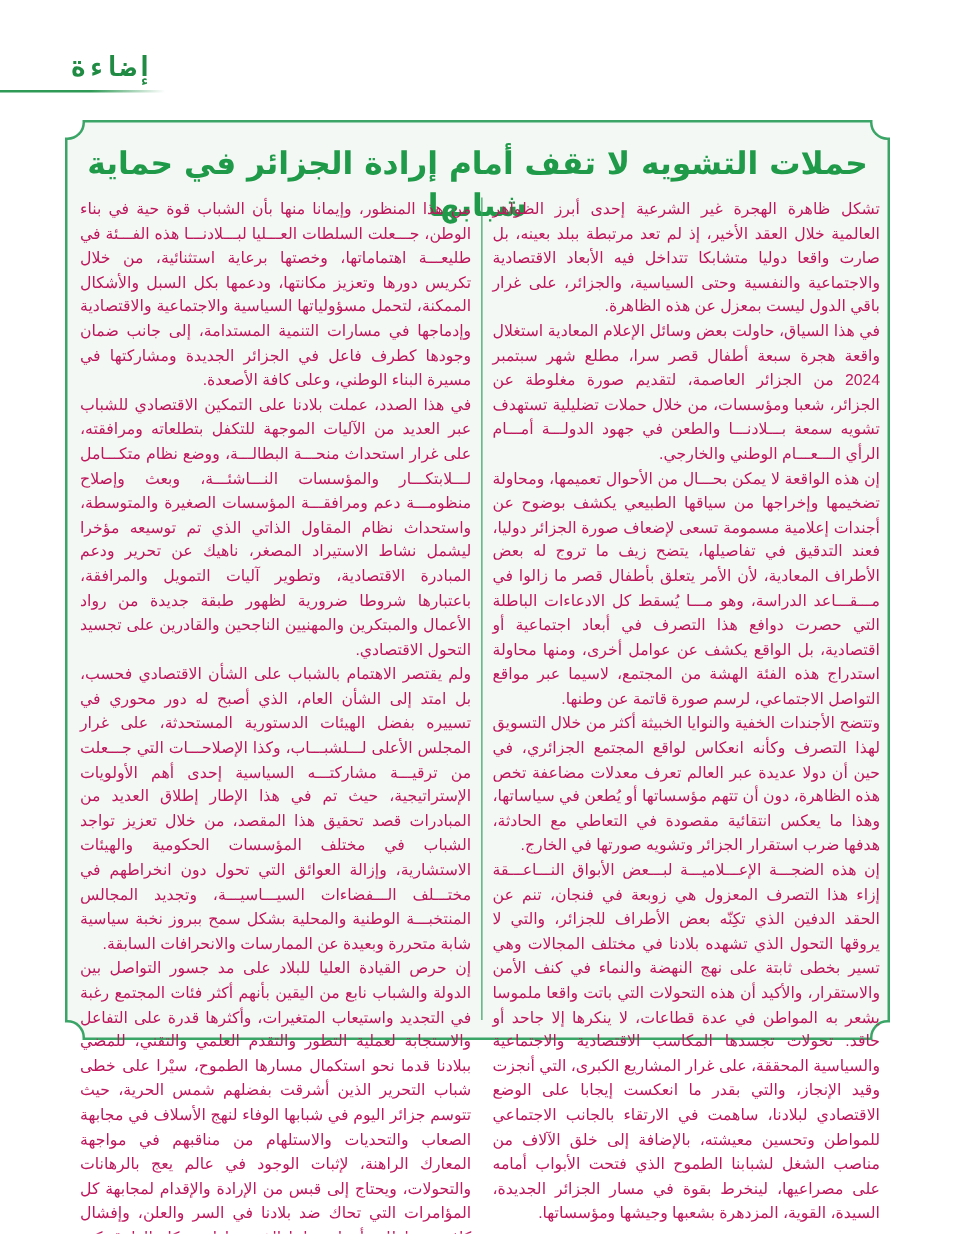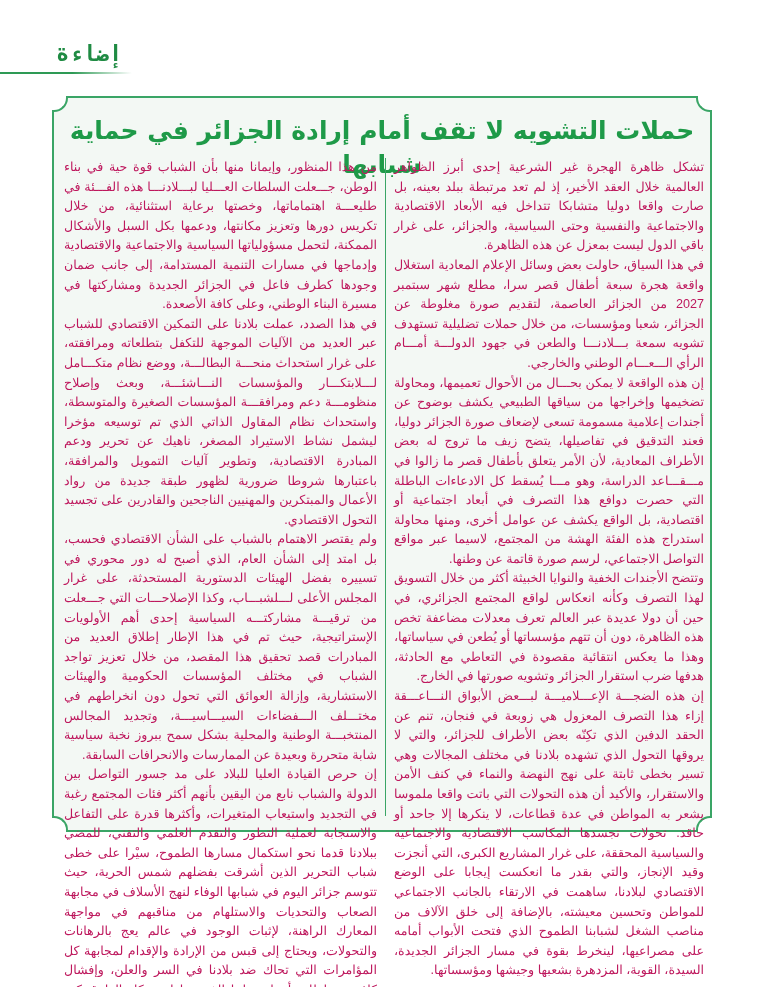--- a/index.html
+++ b/index.html
@@ -66,21 +66,21 @@
   <div class="corner tl"></div>
   <div class="corner tr"></div>
   <div class="corner bl"></div>
   <div class="corner br"></div>
 
   <h1 class="article-title">حملات التشويه لا تقف أمام إرادة الجزائر في حماية شبابها</h1>
 
   <div class="columns">
     <div class="col right">
       <p>تشكل ظاهرة الهجرة غير الشرعية إحدى أبرز الظواهر العالمية خلال العقد الأخير، إذ لم تعد مرتبطة ببلد بعينه، بل صارت واقعا دوليا متشابكا تتداخل فيه الأبعاد الاقتصادية والاجتماعية والنفسية وحتى السياسية، والجزائر، على غرار باقي الدول ليست بمعزل عن هذه الظاهرة.</p>
-      <p>في هذا السياق، حاولت بعض وسائل الإعلام المعادية استغلال واقعة هجرة سبعة أطفال قصر سرا، مطلع شهر سبتمبر 2027 من الجزائر العاصمة، لتقديم صورة مغلوطة عن الجزائر، شعبا ومؤسسات، من خلال حملات تضليلية تستهدف تشويه سمعة بـــلادنـــا والطعن في جهود الدولـــة أمـــام الرأي الـــعـــام الوطني والخارجي.</p>
+      <p>في هذا السياق، حاولت بعض وسائل الإعلام المعادية استغلال واقعة هجرة سبعة أطفال قصر سرا، مطلع شهر سبتمبر 2024 من الجزائر العاصمة، لتقديم صورة مغلوطة عن الجزائر، شعبا ومؤسسات، من خلال حملات تضليلية تستهدف تشويه سمعة بـــلادنـــا والطعن في جهود الدولـــة أمـــام الرأي الـــعـــام الوطني والخارجي.</p>
       <p>إن هذه الواقعة لا يمكن بحـــال من الأحوال تعميمها، ومحاولة تضخيمها وإخراجها من سياقها الطبيعي يكشف بوضوح عن أجندات إعلامية مسمومة تسعى لإضعاف صورة الجزائر دوليا، فعند التدقيق في تفاصيلها، يتضح زيف ما تروج له بعض الأطراف المعادية، لأن الأمر يتعلق بأطفال قصر ما زالوا في مـــقـــاعد الدراسة، وهو مـــا يُسقط كل الادعاءات الباطلة التي حصرت دوافع هذا التصرف في أبعاد اجتماعية أو اقتصادية، بل الواقع يكشف عن عوامل أخرى، ومنها محاولة استدراج هذه الفئة الهشة من المجتمع، لاسيما عبر مواقع التواصل الاجتماعي، لرسم صورة قاتمة عن وطنها.</p>
       <p>وتتضح الأجندات الخفية والنوايا الخبيثة أكثر من خلال التسويق لهذا التصرف وكأنه انعكاس لواقع المجتمع الجزائري، في حين أن دولا عديدة عبر العالم تعرف معدلات مضاعفة تخص هذه الظاهرة، دون أن تتهم مؤسساتها أو يُطعن في سياساتها، وهذا ما يعكس انتقائية مقصودة في التعاطي مع الحادثة، هدفها ضرب استقرار الجزائر وتشويه صورتها في الخارج.</p>
       <p>إن هذه الضجـــة الإعـــلاميـــة لبـــعض الأبواق النـــاعـــقة إزاء هذا التصرف المعزول هي زوبعة في فنجان، تنم عن الحقد الدفين الذي تكِنّه بعض الأطراف للجزائر، والتي لا يروقها التحول الذي تشهده بلادنا في مختلف المجالات وهي تسير بخطى ثابتة على نهج النهضة والنماء في كنف الأمن والاستقرار، والأكيد أن هذه التحولات التي باتت واقعا ملموسا يشعر به المواطن في عدة قطاعات، لا ينكرها إلا جاحد أو حاقد. تحولات تجسدها المكاسب الاقتصادية والاجتماعية والسياسية المحققة، على غرار المشاريع الكبرى، التي أنجزت وقيد الإنجاز، والتي بقدر ما انعكست إيجابا على الوضع الاقتصادي لبلادنا، ساهمت في الارتقاء بالجانب الاجتماعي للمواطن وتحسين معيشته، بالإضافة إلى خلق الآلاف من مناصب الشغل لشبابنا الطموح الذي فتحت الأبواب أمامه على مصراعيها، لينخرط بقوة في مسار الجزائر الجديدة، السيدة، القوية، المزدهرة بشعبها وجيشها ومؤسساتها.</p>
     </div>
     <div class="col left">
       <p>من هذا المنظور، وإيمانا منها بأن الشباب قوة حية في بناء الوطن، جـــعلت السلطات العـــليا لبـــلادنـــا هذه الفـــئة في طليعـــة اهتماماتها، وخصتها برعاية استثنائية، من خلال تكريس دورها وتعزيز مكانتها، ودعمها بكل السبل والأشكال الممكنة، لتحمل مسؤولياتها السياسية والاجتماعية والاقتصادية وإدماجها في مسارات التنمية المستدامة، إلى جانب ضمان وجودها كطرف فاعل في الجزائر الجديدة ومشاركتها في مسيرة البناء الوطني، وعلى كافة الأصعدة.</p>
       <p>في هذا الصدد، عملت بلادنا على التمكين الاقتصادي للشباب عبر العديد من الآليات الموجهة للتكفل بتطلعاته ومرافقته، على غرار استحداث منحـــة البطالـــة، ووضع نظام متكـــامل لـــلابتكـــار والمؤسسات النـــاشئـــة، وبعث وإصلاح منظومـــة دعم ومرافقـــة المؤسسات الصغيرة والمتوسطة، واستحداث نظام المقاول الذاتي الذي تم توسيعه مؤخرا ليشمل نشاط الاستيراد المصغر، ناهيك عن تحرير ودعم المبادرة الاقتصادية، وتطوير آليات التمويل والمرافقة، باعتبارها شروطا ضرورية لظهور طبقة جديدة من رواد الأعمال والمبتكرين والمهنيين الناجحين والقادرين على تجسيد التحول الاقتصادي.</p>
       <p>ولم يقتصر الاهتمام بالشباب على الشأن الاقتصادي فحسب، بل امتد إلى الشأن العام، الذي أصبح له دور محوري في تسييره بفضل الهيئات الدستورية المستحدثة، على غرار المجلس الأعلى لـــلشبـــاب، وكذا الإصلاحـــات التي جـــعلت من ترقيـــة مشاركتـــه السياسية إحدى أهم الأولويات الإستراتيجية، حيث تم في هذا الإطار إطلاق العديد من المبادرات قصد تحقيق هذا المقصد، من خلال تعزيز تواجد الشباب في مختلف المؤسسات الحكومية والهيئات الاستشارية، وإزالة العوائق التي تحول دون انخراطهم في مختـــلف الـــفضاءات السيـــاسيـــة، وتجديد المجالس المنتخبـــة الوطنية والمحلية بشكل سمح ببروز نخبة سياسية شابة متحررة وبعيدة عن الممارسات والانحرافات السابقة.</p>
       <p><span>إن حرص القيادة العليا للبلاد على مد جسور التواصل بين الدولة والشباب نابع من اليقين بأنهم أكثر فئات المجتمع رغبة في التجديد واستيعاب المتغيرات، وأكثرها قدرة على التفاعل والاستجابة لعملية التطور والتقدم العلمي والتقني، للمضي ببلادنا قدما نحو استكمال مسارها الطموح، سيْرا على خطى شباب التحرير الذين أشرقت بفضلهم شمس الحرية، حيث تتوسم جزائر اليوم في شبابها الوفاء لنهج الأسلاف في مجابهة الصعاب والتحديات والاستلهام من مناقبهم في مواجهة المعارك الراهنة، لإثبات الوجود في عالم يعج بالرهانات والتحولات، ويحتاج إلى قبس من الإرادة والإقدام لمجابهة كل المؤامرات التي تحاك ضد بلادنا في السر والعلن، وإفشال كافة مخططات أعداء وطننا الذي يحاولون بكل الطرق كبح مسيرته المظفرة</span></p>
     </div>

